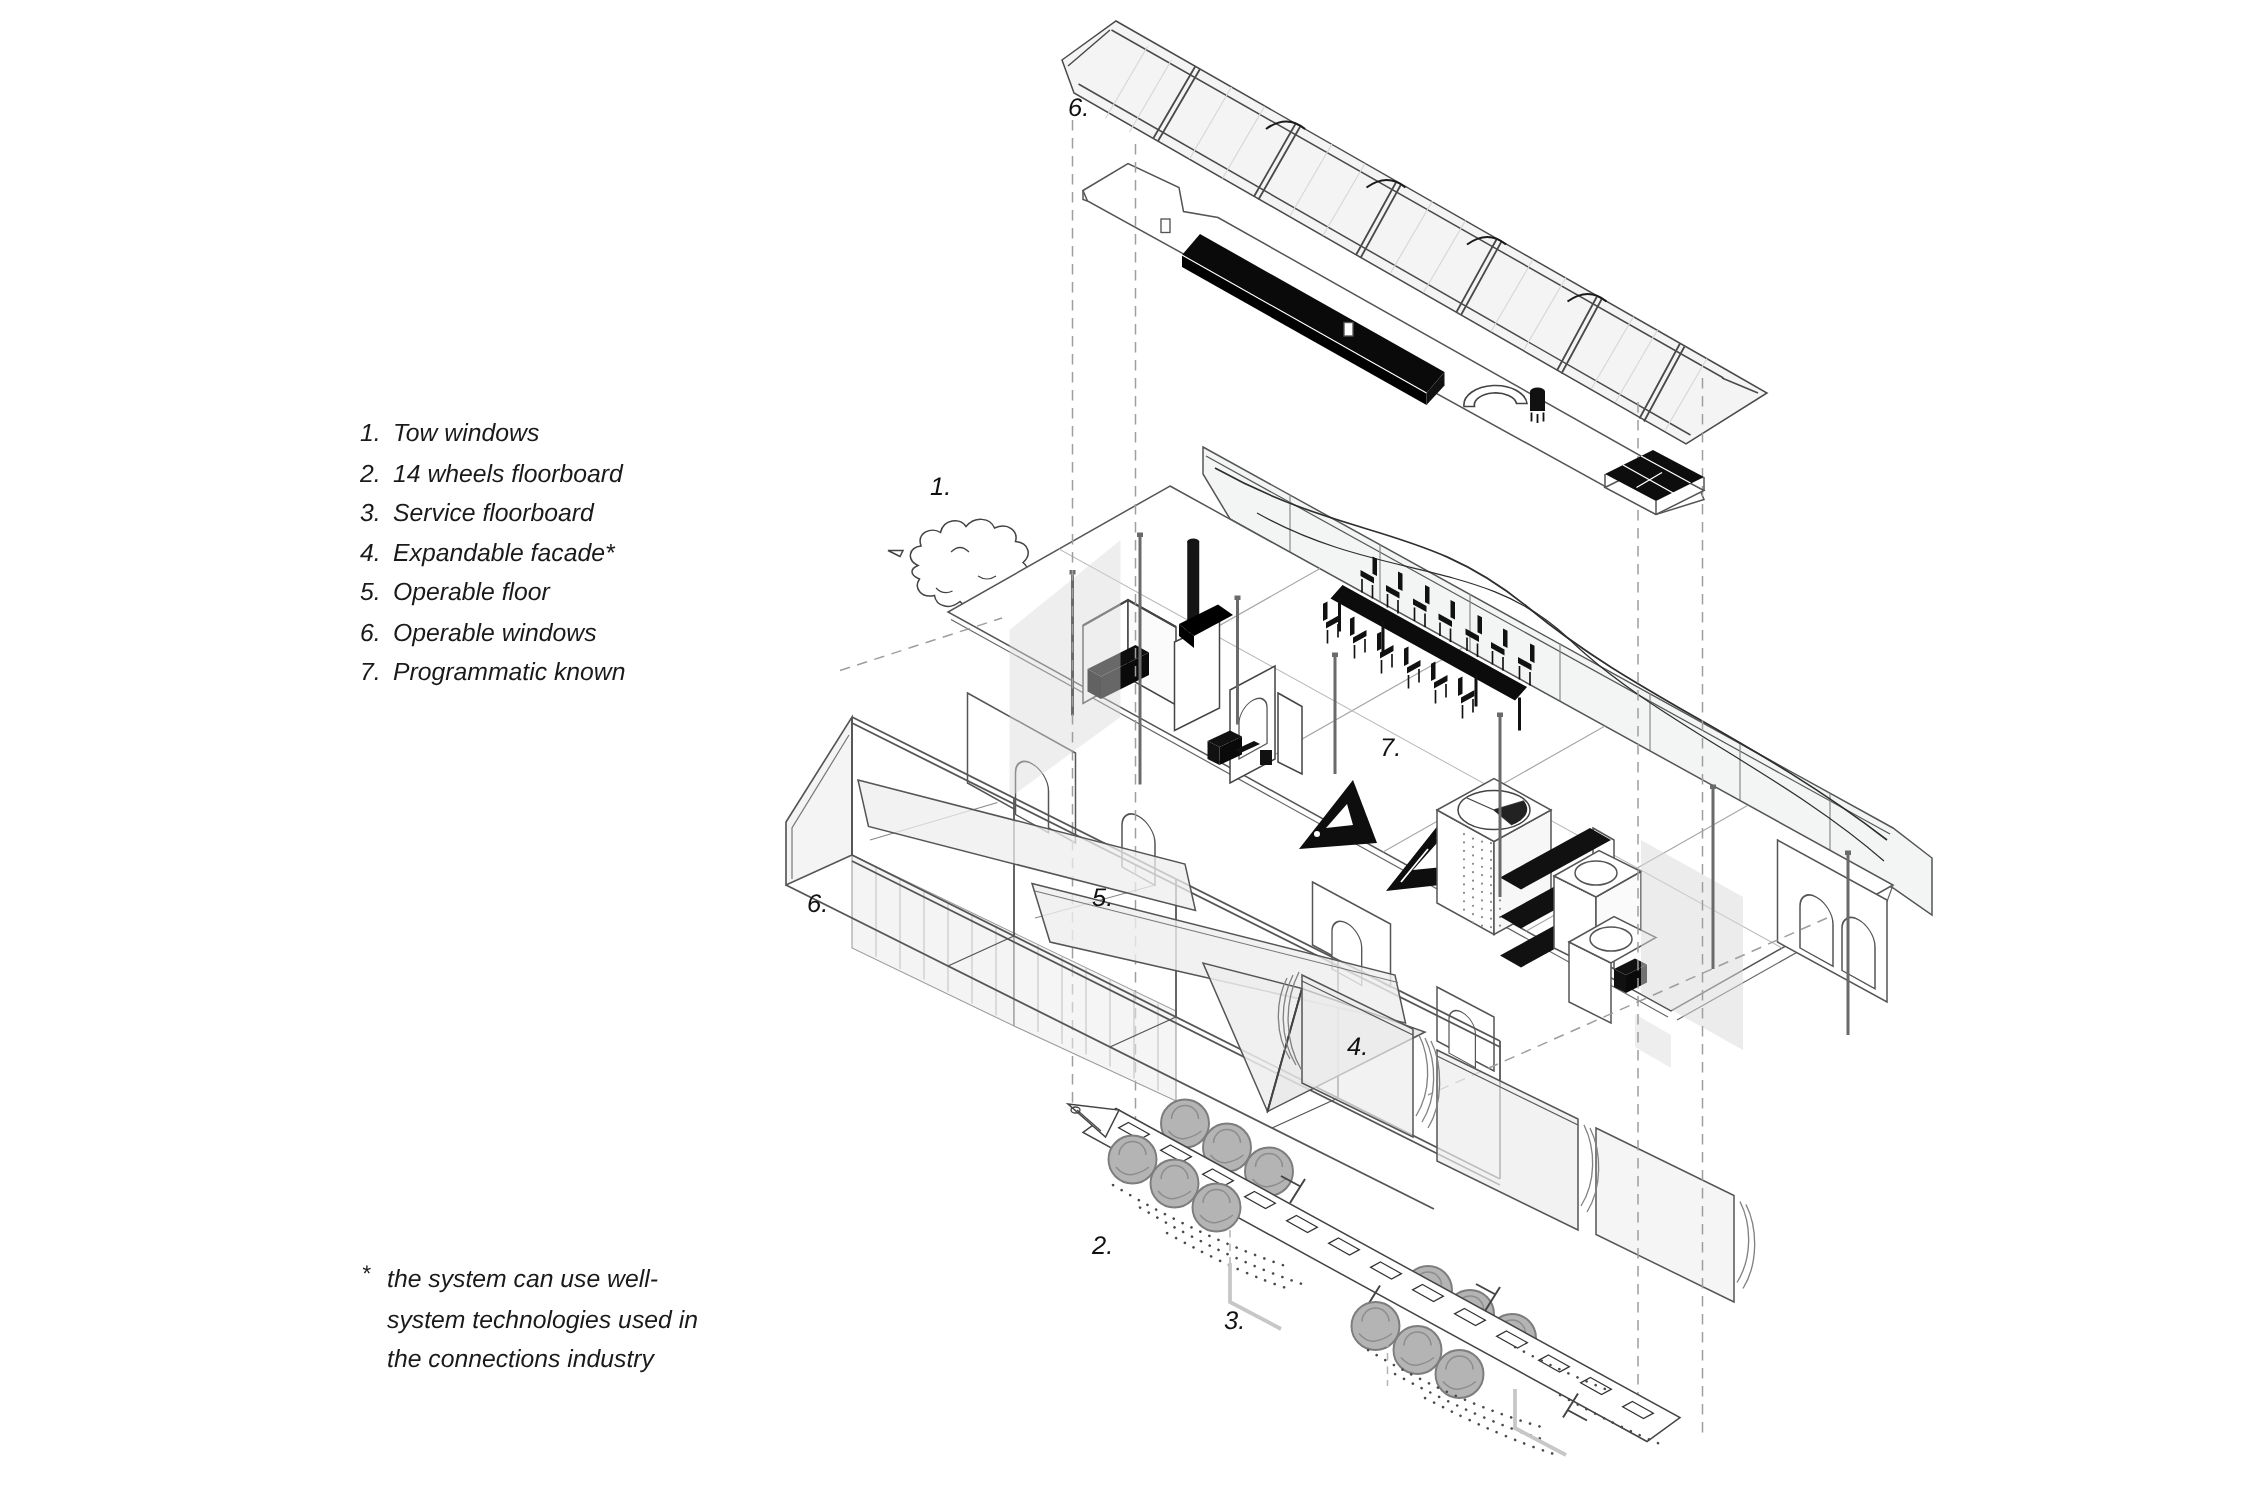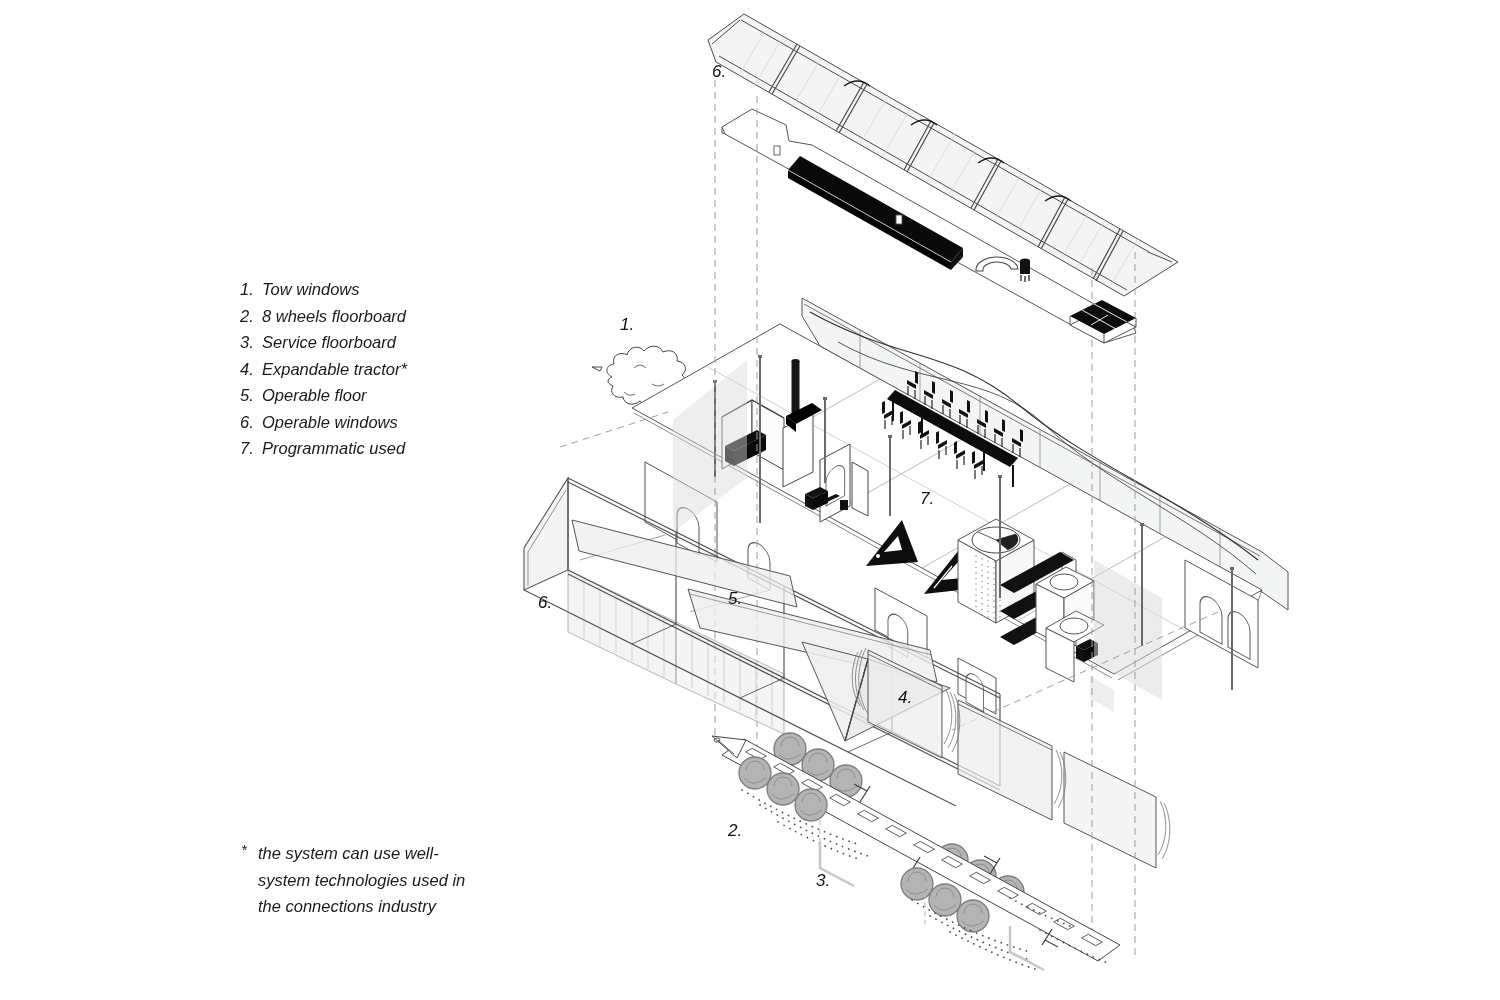--- a/index.html
+++ b/index.html
@@ -402,41 +402,41 @@
   <div class="dlabel lbl-2">2.</div>
   <div class="dlabel lbl-3">3.</div>
 
   <div class="legend">
     <div class="legend-row">
       <span class="legend-num">1.</span>
       <span>Tow windows</span>
     </div>
     <div class="legend-row">
       <span class="legend-num">2.</span>
-      <span>8 wheels floorboard</span>
+      <span>14 wheels floorboard</span>
     </div>
     <div class="legend-row">
       <span class="legend-num">3.</span>
       <span>Service floorboard</span>
     </div>
     <div class="legend-row">
       <span class="legend-num">4.</span>
-      <span>Expandable tractor*</span>
+      <span>Expandable facade*</span>
     </div>
     <div class="legend-row">
       <span class="legend-num">5.</span>
       <span>Operable floor</span>
     </div>
     <div class="legend-row">
       <span class="legend-num">6.</span>
       <span>Operable windows</span>
     </div>
     <div class="legend-row">
       <span class="legend-num">7.</span>
-      <span>Programmatic used</span>
+      <span>Programmatic known</span>
     </div>
   </div>
 
   <div class="footnote">
     <span class="footnote-marker">*</span>
     <div class="footnote-lines">
       <div>the system can use well-</div>
       <div>system technologies used in</div>
       <div>the connections industry</div>
     </div>

